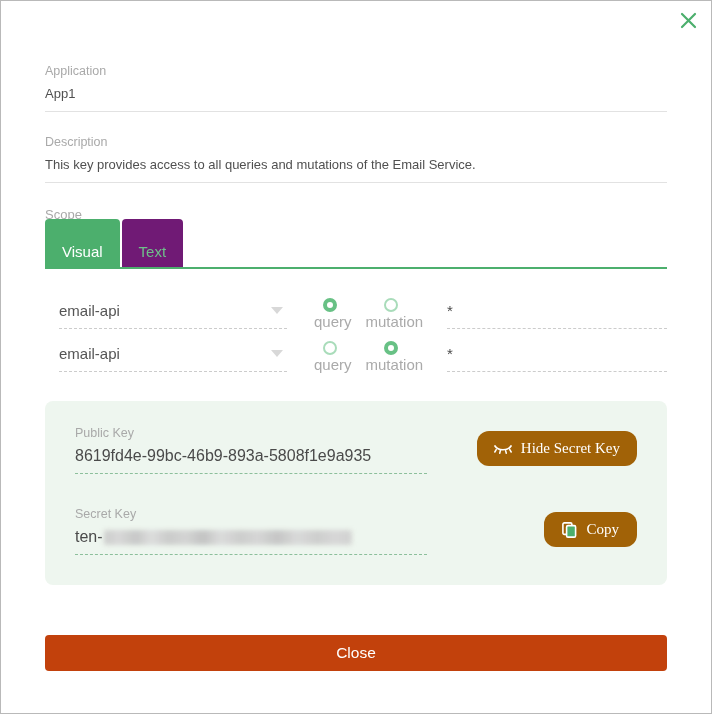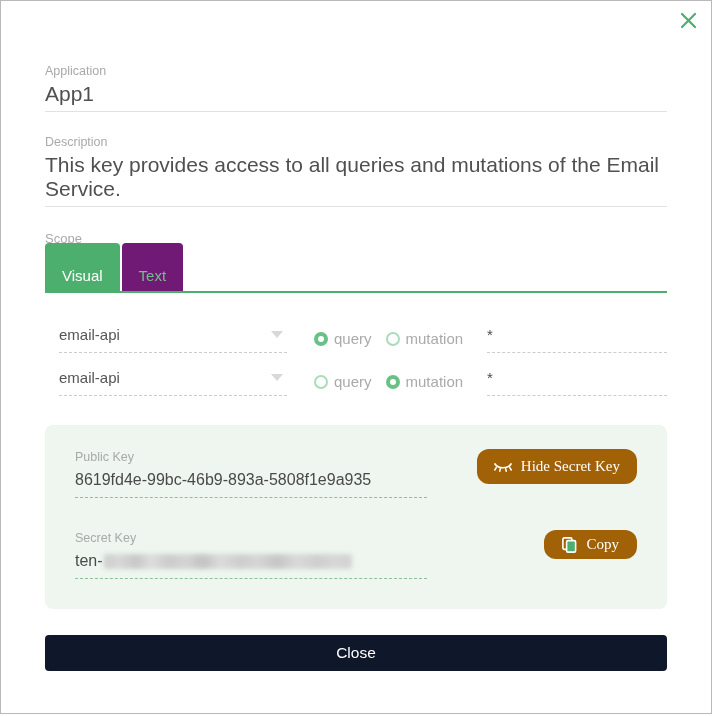--- a/index.html
+++ b/index.html
@@ -42,21 +42,21 @@
   }
 
   .field-group { margin-bottom: 22px; }
   .field-label {
     font-size: 12.5px;
     color: #a9a9a9;
     line-height: 16px;
     margin-bottom: 3px;
   }
   .field-value {
-    font-size: 21px;
+    font-size: 13px;
     color: #505050;
     line-height: 24px;
     padding-bottom: 5px;
     border-bottom: 1px solid #e2e2e2;
   }
 
   .scope-group { margin-top: 24px; }
   .scope-label {
     font-size: 13px;
     color: #a9a9a9;
@@ -120,20 +120,21 @@
   .radios {
     display: flex;
     align-items: center;
     margin-left: 27px;
   }
   .radio {
     display: flex;
     align-items: center;
     cursor: pointer;
     margin-right: 14px;
+    flex-direction: column;
   }
   .dot {
     width: 14px;
     height: 14px;
     border-radius: 50%;
     box-sizing: border-box;
     margin-right: 6px;
     flex: none;
   }
   .dot.on {
@@ -165,21 +166,21 @@
 
   .keypanel {
     margin-top: 22px;
     background: #eef6ef;
     border-radius: 8px;
     padding: 24px 30px 30px 30px;
     box-sizing: border-box;
   }
   .key-row {
     display: flex;
-    align-items: flex-start;
+    align-items: center;
     justify-content: space-between;
     gap: 28px;
   }
   .key-row + .key-row { margin-top: 32px; }
   .key-left { flex: 1; max-width: 352px; }
   .key-label {
     font-size: 12.5px;
     color: #a9a9a9;
     line-height: 16px;
     margin-bottom: 3px;
@@ -217,33 +218,33 @@
     color: #ffffff;
     border: none;
     border-radius: 12px;
     font-family: Liberation Serif, serif;
     font-size: 15px;
     cursor: pointer;
     white-space: nowrap;
   }
   .btn svg { display: block; margin-right: 9px; }
   .btn-hide { height: 35px; padding: 0 17px; margin-bottom: 2px; }
-  .btn-copy { height: 29px; padding: 0 18px; margin-bottom: 2px; }
+  .btn-copy { height: 35px; padding: 0 18px; margin-bottom: 2px; }
 
   .footer {
     position: absolute;
     left: 44px;
     right: 44px;
     bottom: 42px;
   }
   .btn-close {
     display: block;
     width: 100%;
     height: 36px;
-    background: #0f172a;
+    background: #c2410c;
     color: #ffffff;
     border: none;
     border-radius: 4px;
     font-family: "Liberation Sans", sans-serif;
     font-size: 15.5px;
     cursor: pointer;
   }
 </style>
 </head>
 <body>

